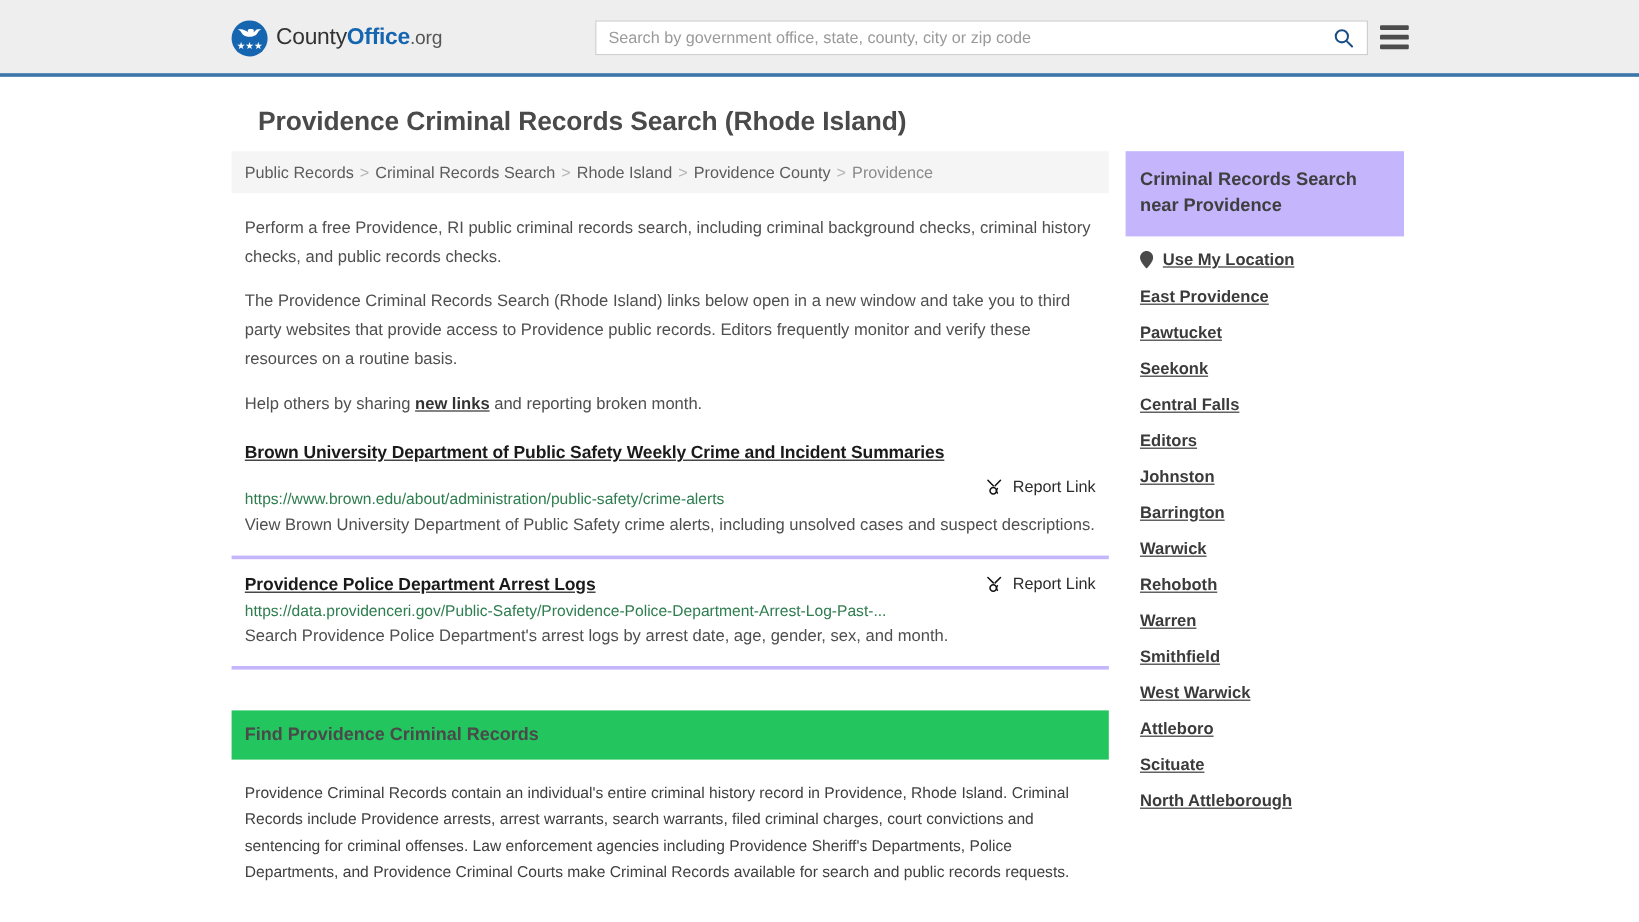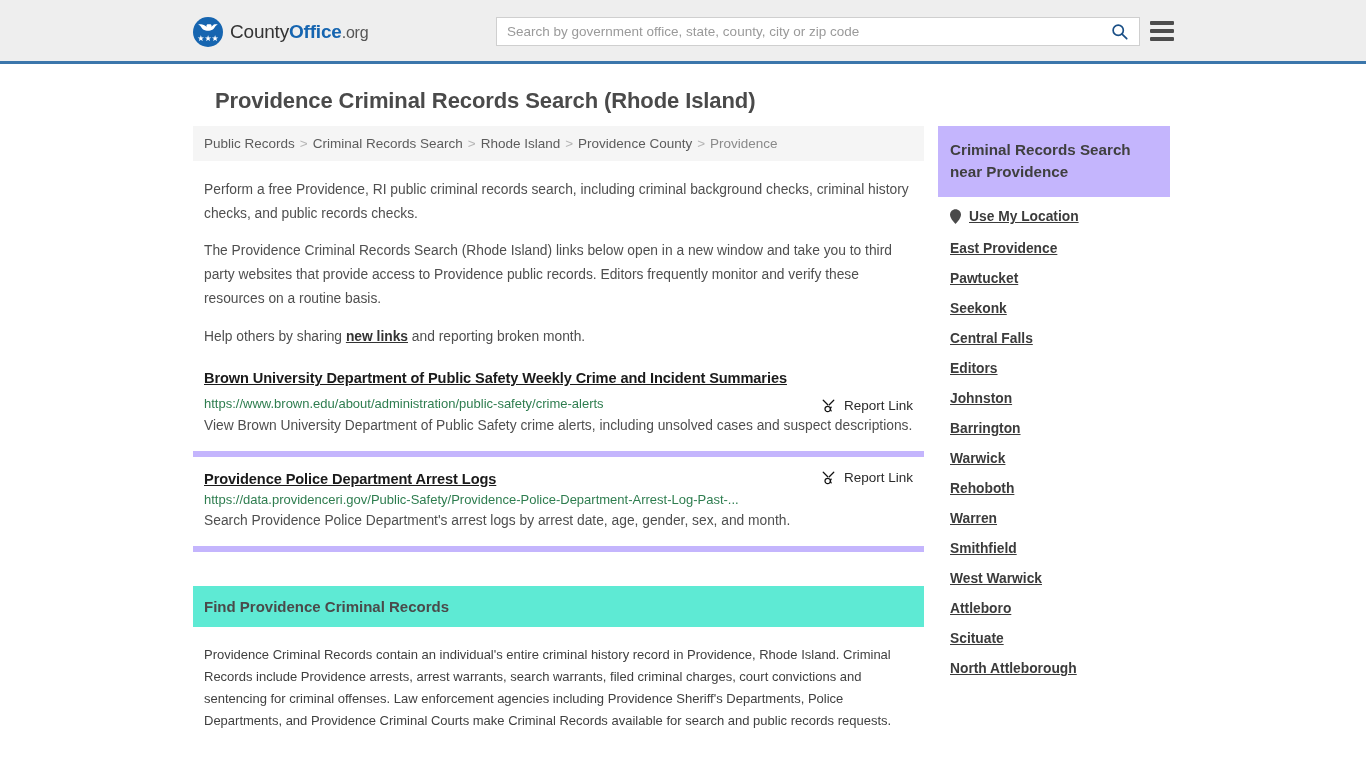--- a/index.html
+++ b/index.html
@@ -177,21 +177,21 @@
     color: #333333;
     text-decoration: underline;
     font-weight: bold;
   }
 
   
   .results { margin-top: 21px; }
   .result {
     position: relative;
     padding: 0 11px 13px 11px;
-    border-bottom: 6px solid #c4b5fd;
+    border-bottom: 3px solid #c4b5fd;
   }
   .result + .result { padding-top: 13px; }
   .result .title-row {
     display: block;
   }
   .result .res-title {
     font-size: 14.6px;
     font-weight: bold;
     color: #1a1a1a;
     text-decoration: underline;
@@ -209,37 +209,37 @@
     cursor: pointer;
     text-decoration: none;
     white-space: nowrap;
   }
   .report-link.below { top: 29px; }
   .report-link.inline { top: 13px; }
   .result .res-url {
     display: block;
     font-size: 13px;
     color: #2e7d4f;
-    margin-top: 8px;
+    margin-top: 20px;
     line-height: 1.35;
     text-decoration: none;
     word-break: break-all;
   }
   .result .res-desc {
     font-size: 13.8px;
     color: #4f4f4f;
     line-height: 1.72;
     margin: 1px 0 0 0;
   }
   .result.r2 .res-url { margin-top: 3px; }
 
   
   .find-section { margin-top: 34px; }
   .find-head {
-    background: #5eead4;
+    background: #22c55e;
     padding: 12px 11px;
     font-size: 15px;
     font-weight: bold;
     color: #4a4a4a;
   }
   .find-body { padding: 0 11px; }
   .find-body p {
     margin: 17px 0 0 0;
     font-size: 13px;
     line-height: 1.7;

